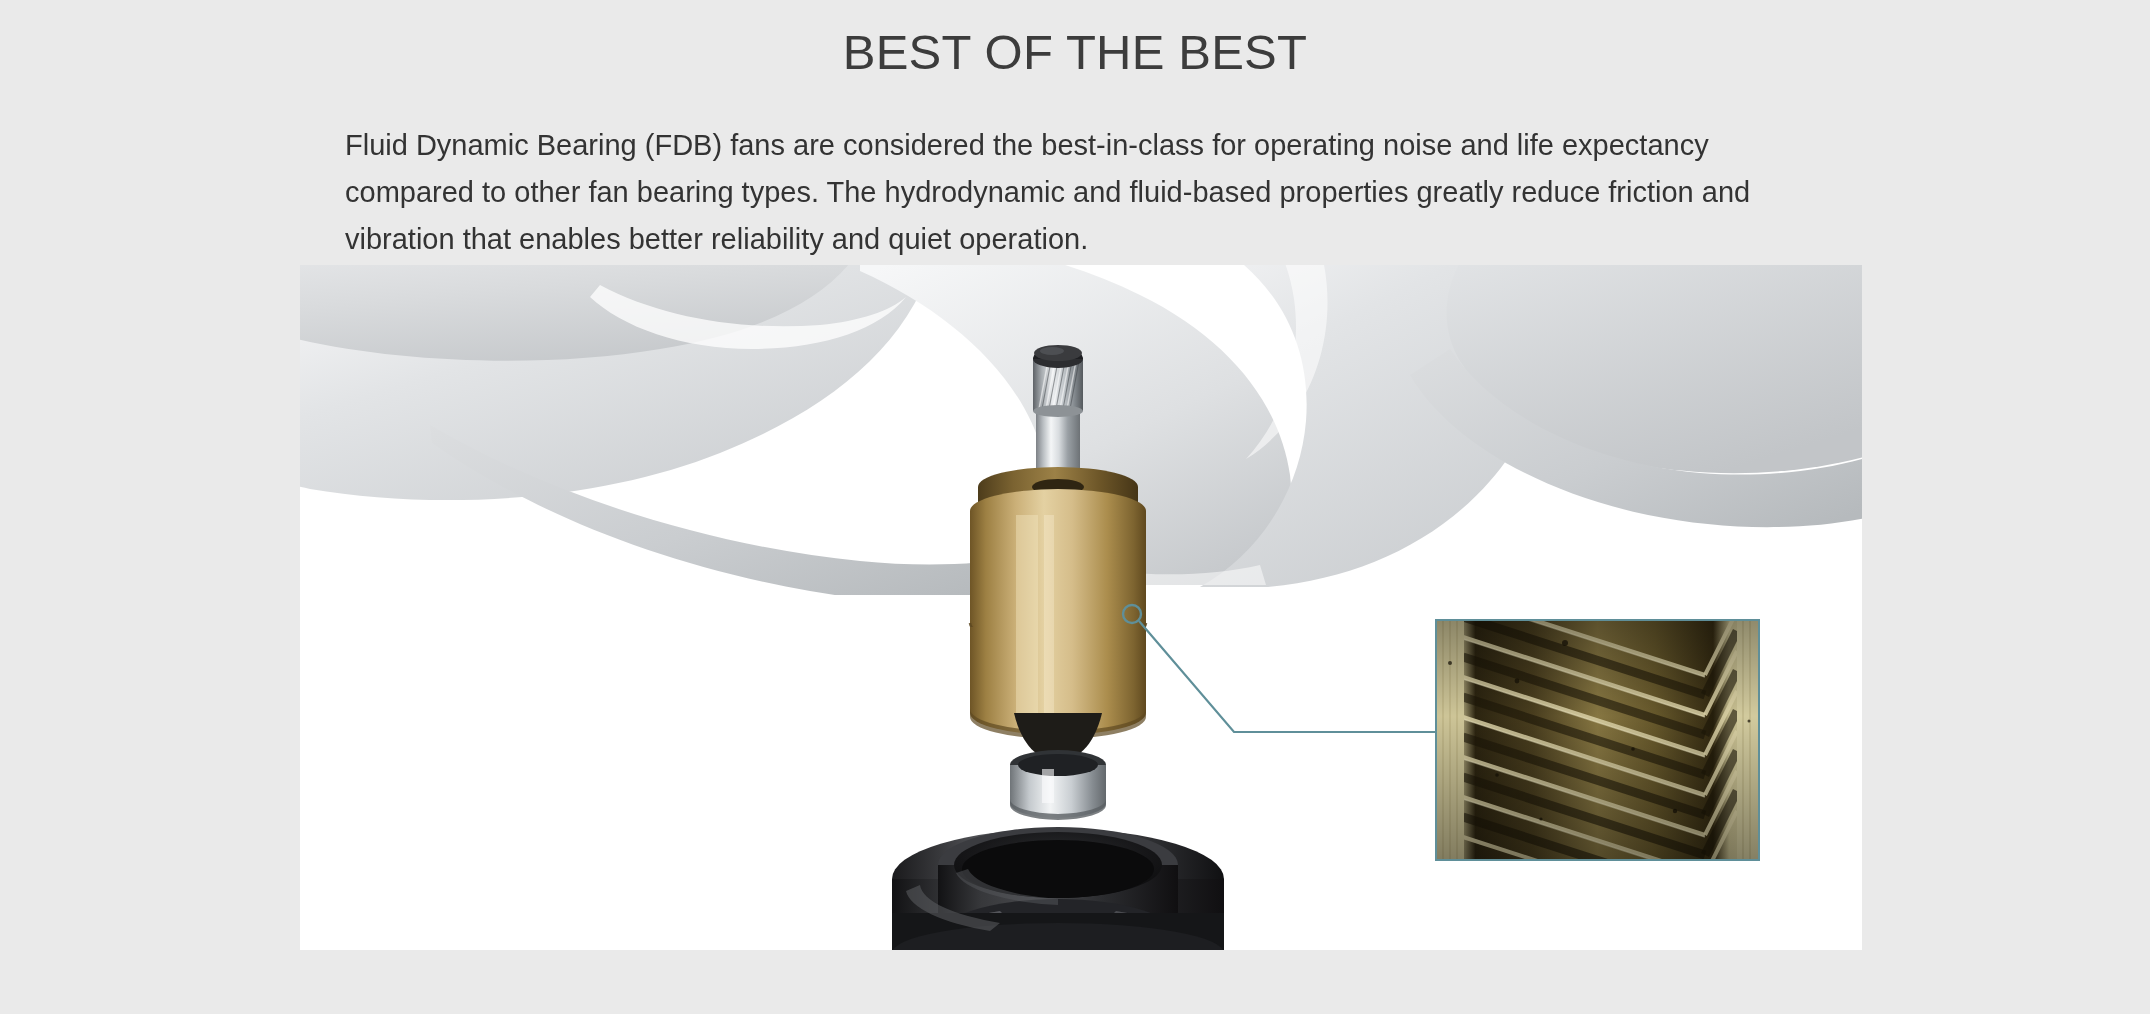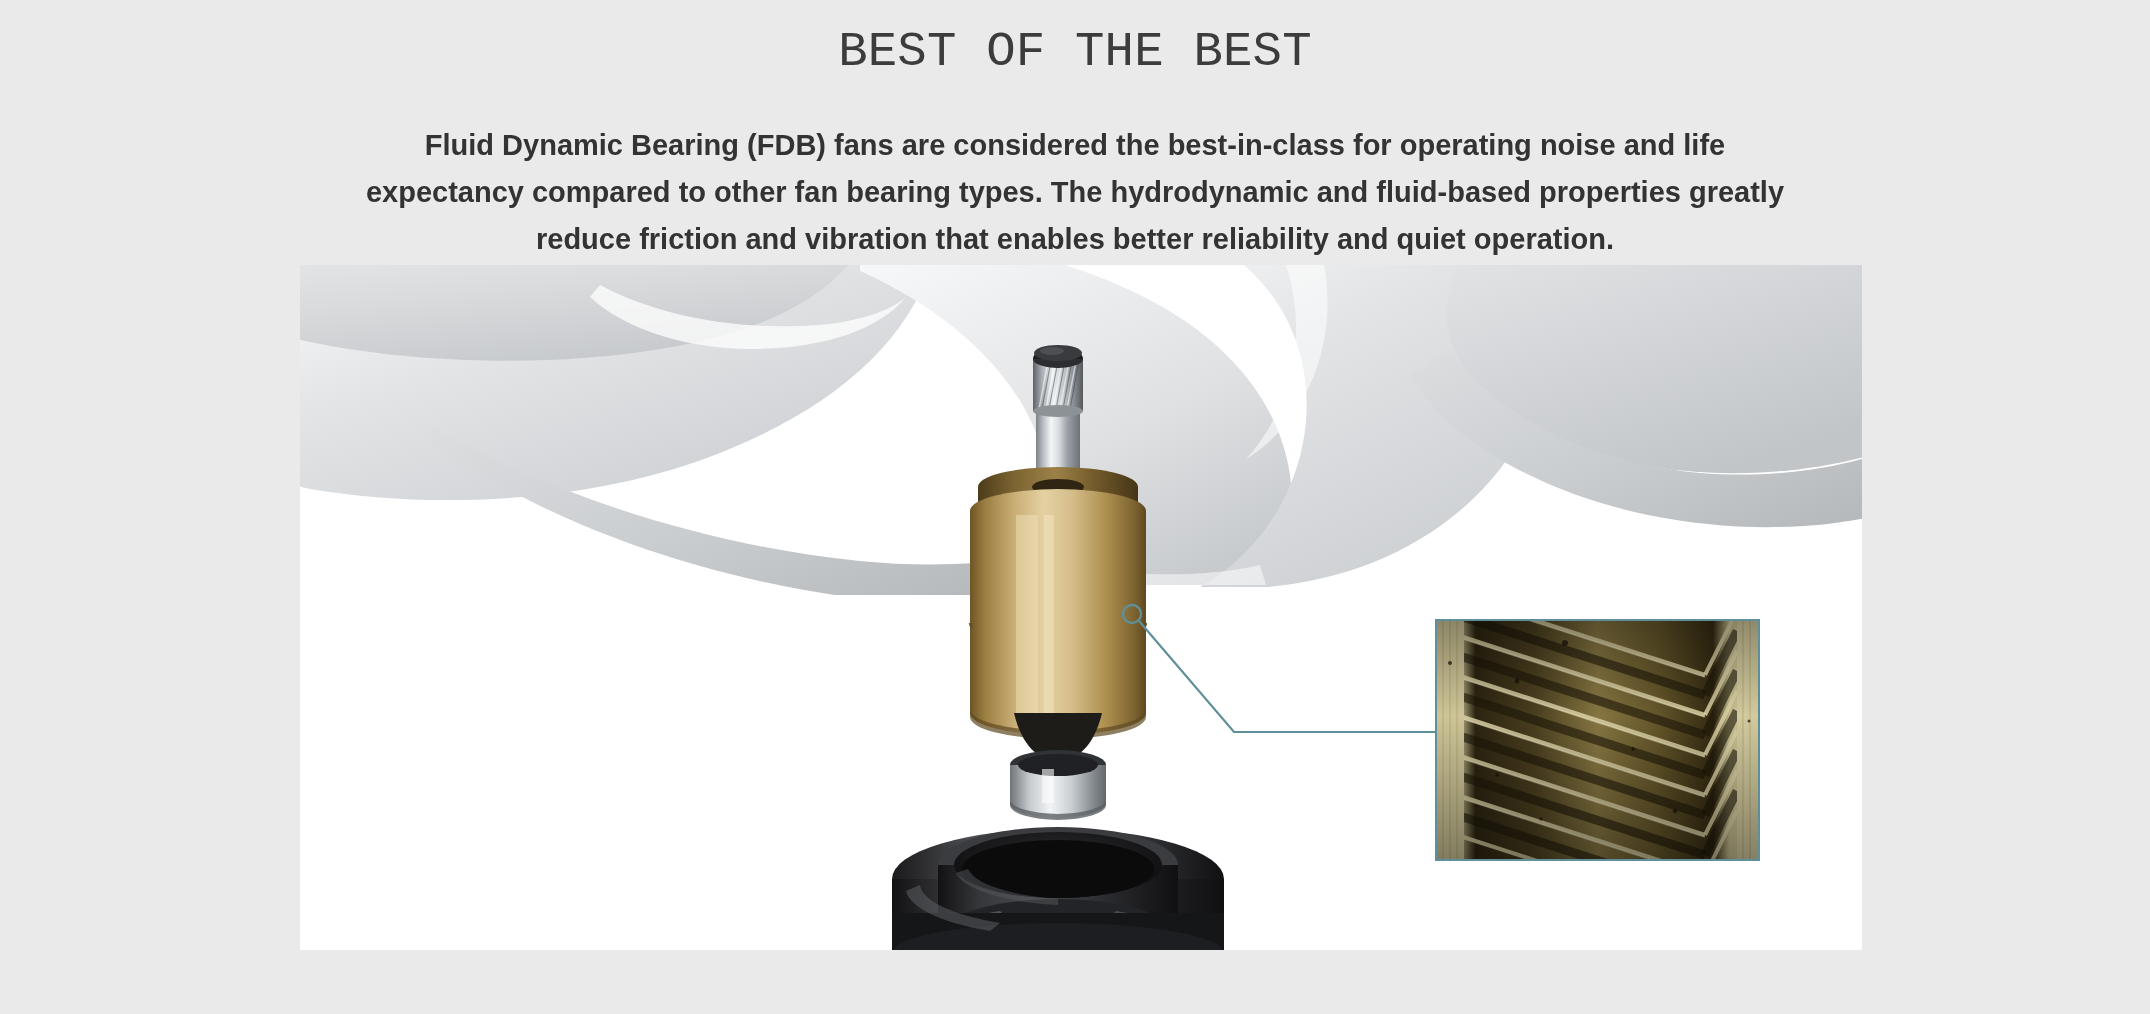--- a/index.html
+++ b/index.html
@@ -26,34 +26,33 @@
     position: absolute;
     left: 0;
     top: 22px;
     width: 2150px;
     text-align: center;
     font-size: 49px;
     line-height: 60px;
     font-weight: 500;
     letter-spacing: 0.2px;
     color: #3c3c3c;
-    font-family: Liberation Mono, monospace;
+    font-family: Liberation Sans, sans-serif;
   }
 
   .section-body {
     position: absolute;
     left: 50%;
     transform: translateX(-50%);
     top: 122px;
     width: 1460px;
-    text-align: center;
     font-size: 29px;
     line-height: 47px;
     color: #333333;
-    font-weight: 700;
+    font-weight: 400;
     font-family: "Liberation Sans", sans-serif;
   }
 
   
   .figure-panel {
     position: absolute;
     left: 300px;
     top: 265px;
     width: 1562px;
     height: 685px;

